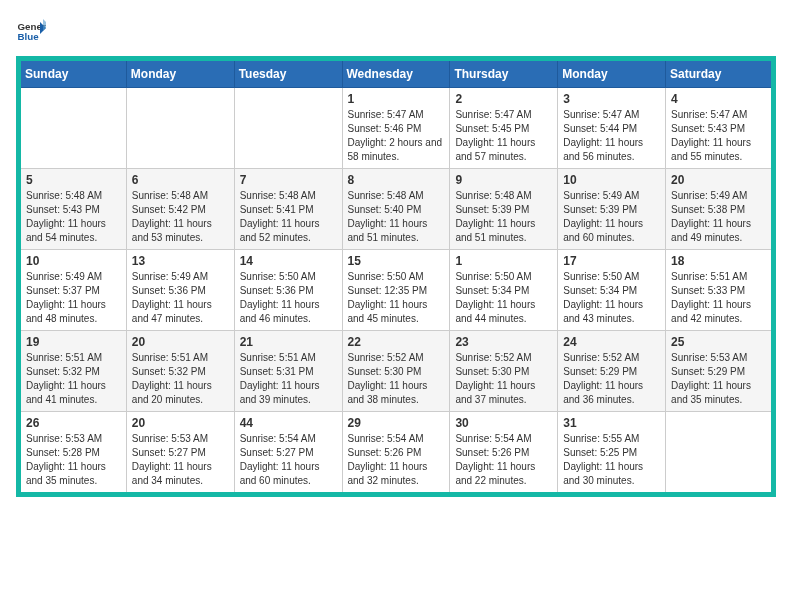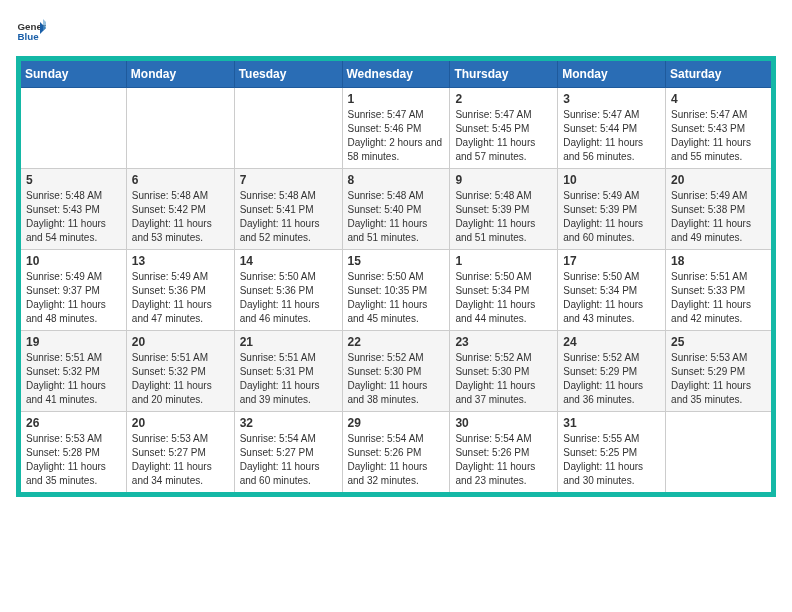--- a/index.html
+++ b/index.html
@@ -184,39 +184,39 @@
           <span class="day-number">20</span>
           <div class="cell-text">Sunrise: 5:49 AM</div>
           <div class="cell-text">Sunset: 5:38 PM</div>
           <div class="cell-text">Daylight: 11 hours and 49 minutes.</div>
         </td>
       </tr>
       <tr>
         <td>
           <span class="day-number">10</span>
           <div class="cell-text">Sunrise: 5:49 AM</div>
-          <div class="cell-text">Sunset: 9:37 PM</div>
+          <div class="cell-text">Sunset: 5:37 PM</div>
           <div class="cell-text">Daylight: 11 hours and 48 minutes.</div>
         </td>
         <td>
           <span class="day-number">13</span>
           <div class="cell-text">Sunrise: 5:49 AM</div>
           <div class="cell-text">Sunset: 5:36 PM</div>
           <div class="cell-text">Daylight: 11 hours and 47 minutes.</div>
         </td>
         <td>
           <span class="day-number">14</span>
           <div class="cell-text">Sunrise: 5:50 AM</div>
           <div class="cell-text">Sunset: 5:36 PM</div>
           <div class="cell-text">Daylight: 11 hours and 46 minutes.</div>
         </td>
         <td>
           <span class="day-number">15</span>
           <div class="cell-text">Sunrise: 5:50 AM</div>
-          <div class="cell-text">Sunset: 10:35 PM</div>
+          <div class="cell-text">Sunset: 12:35 PM</div>
           <div class="cell-text">Daylight: 11 hours and 45 minutes.</div>
         </td>
         <td>
           <span class="day-number">1</span>
           <div class="cell-text">Sunrise: 5:50 AM</div>
           <div class="cell-text">Sunset: 5:34 PM</div>
           <div class="cell-text">Daylight: 11 hours and 44 minutes.</div>
         </td>
         <td>
           <span class="day-number">17</span>
@@ -282,36 +282,36 @@
           <div class="cell-text">Sunset: 5:28 PM</div>
           <div class="cell-text">Daylight: 11 hours and 35 minutes.</div>
         </td>
         <td>
           <span class="day-number">20</span>
           <div class="cell-text">Sunrise: 5:53 AM</div>
           <div class="cell-text">Sunset: 5:27 PM</div>
           <div class="cell-text">Daylight: 11 hours and 34 minutes.</div>
         </td>
         <td>
-          <span class="day-number">32</span>
+          <span class="day-number">44</span>
           <div class="cell-text">Sunrise: 5:54 AM</div>
           <div class="cell-text">Sunset: 5:27 PM</div>
           <div class="cell-text">Daylight: 11 hours and 60 minutes.</div>
         </td>
         <td>
           <span class="day-number">29</span>
           <div class="cell-text">Sunrise: 5:54 AM</div>
           <div class="cell-text">Sunset: 5:26 PM</div>
           <div class="cell-text">Daylight: 11 hours and 32 minutes.</div>
         </td>
         <td>
           <span class="day-number">30</span>
           <div class="cell-text">Sunrise: 5:54 AM</div>
           <div class="cell-text">Sunset: 5:26 PM</div>
-          <div class="cell-text">Daylight: 11 hours and 23 minutes.</div>
+          <div class="cell-text">Daylight: 11 hours and 22 minutes.</div>
         </td>
         <td>
           <span class="day-number">31</span>
           <div class="cell-text">Sunrise: 5:55 AM</div>
           <div class="cell-text">Sunset: 5:25 PM</div>
           <div class="cell-text">Daylight: 11 hours and 30 minutes.</div>
         </td>
         <td class="empty-cell"></td>
       </tr>
     </tbody>

